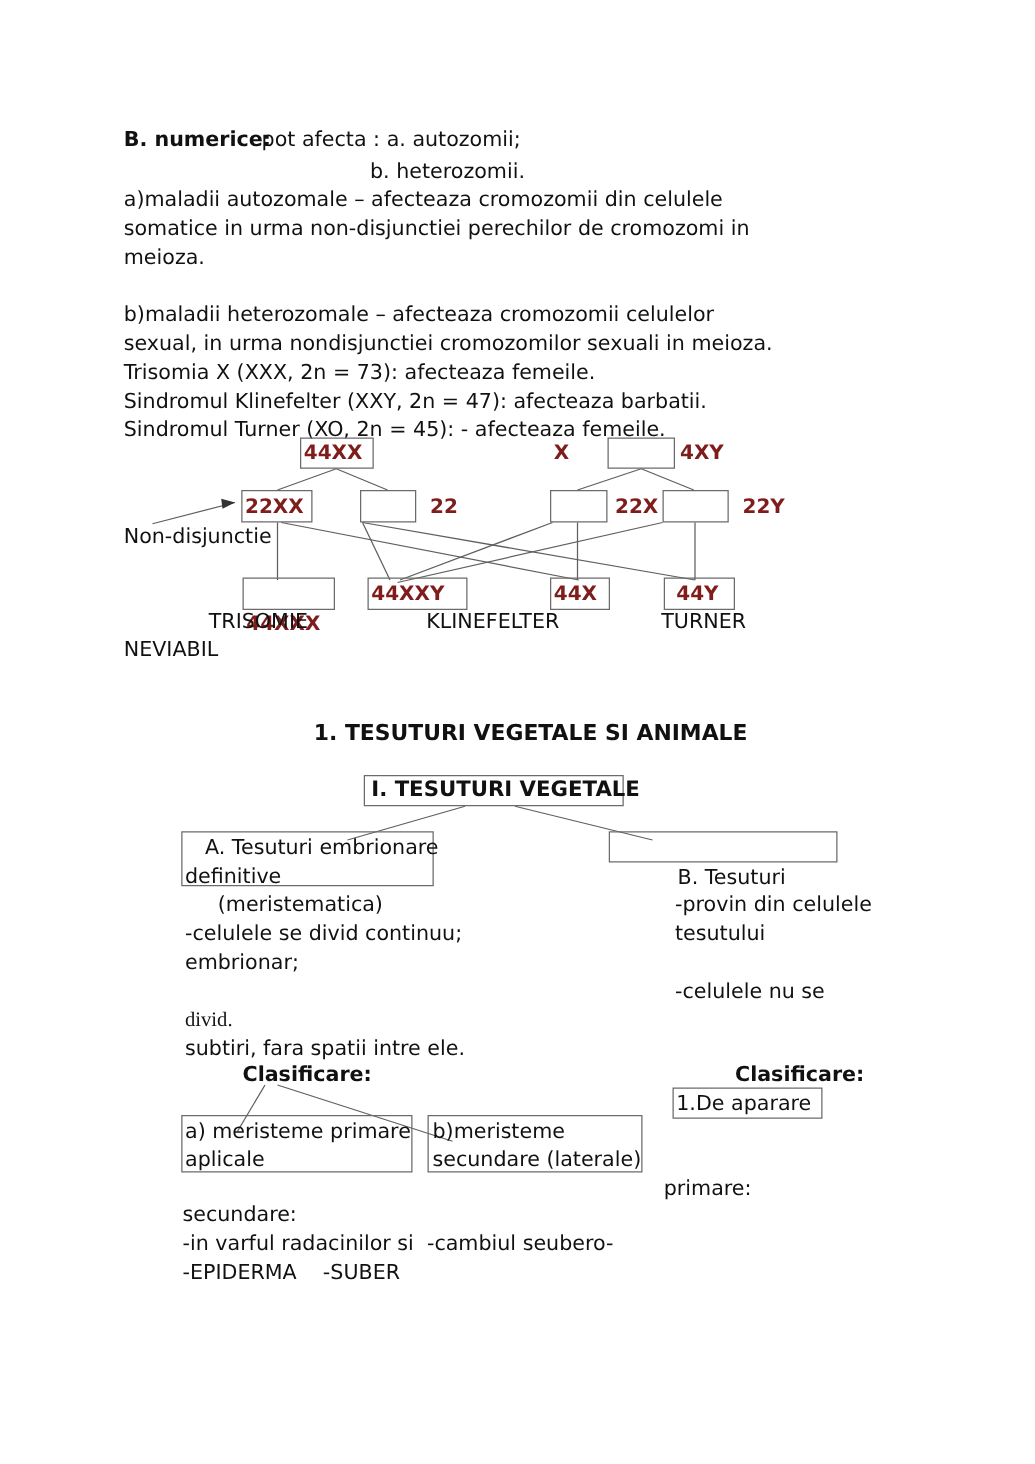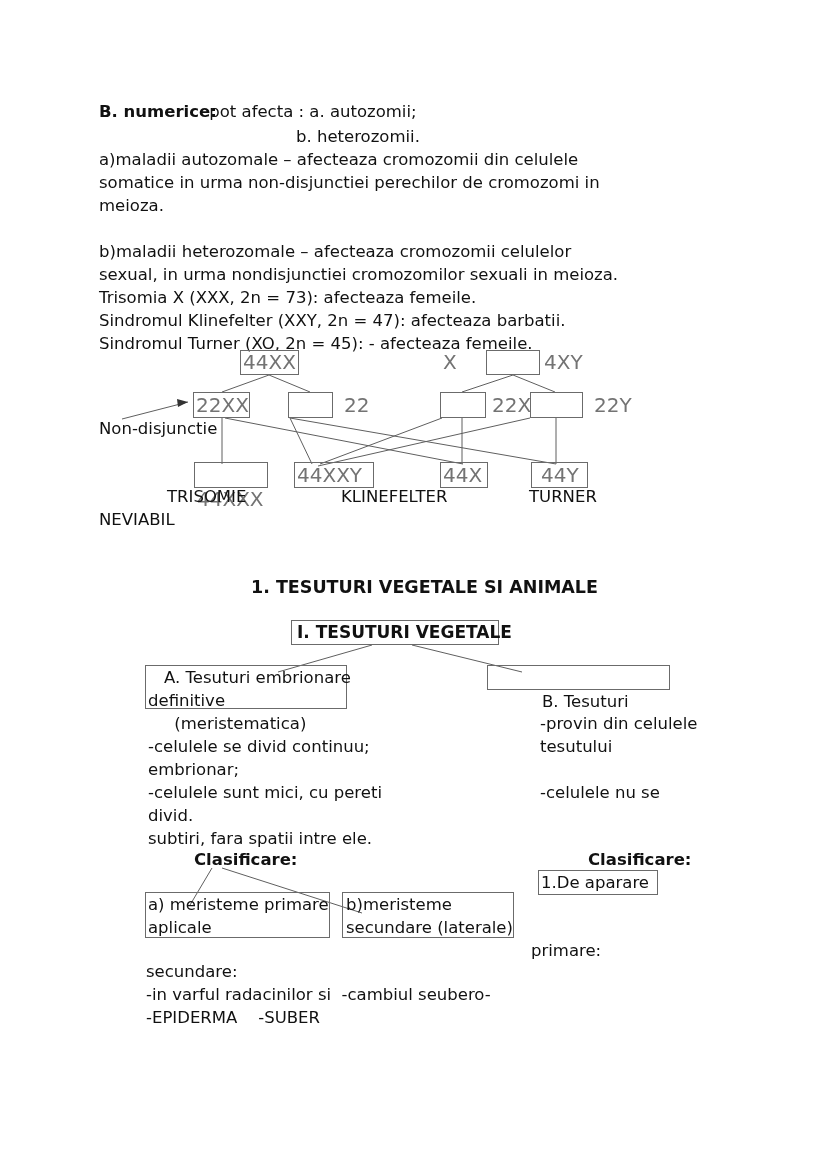--- a/index.html
+++ b/index.html
@@ -25,24 +25,25 @@
   }
   .bold { font-weight: bold; }
   .box {
     position: absolute;
     border: 1px solid #6b6b6b;
     box-sizing: border-box;
     background: transparent;
   }
   .boxlabel {
     position: absolute;
-    font-size: 20px;
+    font-size: 16px;
     line-height: 22px;
     white-space: pre;
-    color: #737373;
+    color: #7f1d1d;
+    font-weight: bold;
   }
   svg.lines {
     position: absolute;
     left: 0;
     top: 0;
     width: 828px;
     height: 1171px;
     pointer-events: none;
   }
   svg.lines line, svg.lines polyline, svg.lines path {
@@ -156,22 +157,21 @@
   <div class="box" style="left:145px; top:665px; width:202px; height:44px;"></div>
   <div class="txt" style="left:164px; top:666px;">A. Tesuturi embrionare</div>
   <div class="txt" style="left:148px; top:689px;">definitive</div>
 
   <div class="box" style="left:487px; top:665px; width:183px; height:25px;"></div>
   <div class="txt" style="left:542px; top:666px;margin-top:24px;">B. Tesuturi</div>
 
   <div class="txt" style="left:148px; top:712px;">     (meristematica)</div>
   <div class="txt" style="left:148px; top:735px;">-celulele se divid continuu;</div>
   <div class="txt" style="left:148px; top:758px;">embrionar;</div>
-  <div class="txt" style="left:148px; top:781px;">-celulele sunt mici, cu pereti</div>
-  <div class="txt" style="left:148px; top:804px;">divid.</div>
+  <div class="txt" style="left:148px; top:804px;font-family:Liberation Serif, serif;">divid.</div>
   <div class="txt" style="left:148px; top:827px;">subtiri, fara spatii intre ele.</div>
 
   <div class="txt" style="left:540px; top:712px;">-provin din celulele</div>
   <div class="txt" style="left:540px; top:735px;">tesutului</div>
   <div class="txt" style="left:540px; top:781px;">-celulele nu se</div>
 
   <div class="txt bold" style="left:194px; top:848px;">Clasificare:</div>
   <div class="txt bold" style="left:588px; top:848px;">Clasificare:</div>
 
   <div class="box" style="left:538px; top:870px; width:120px; height:25px;"></div>

